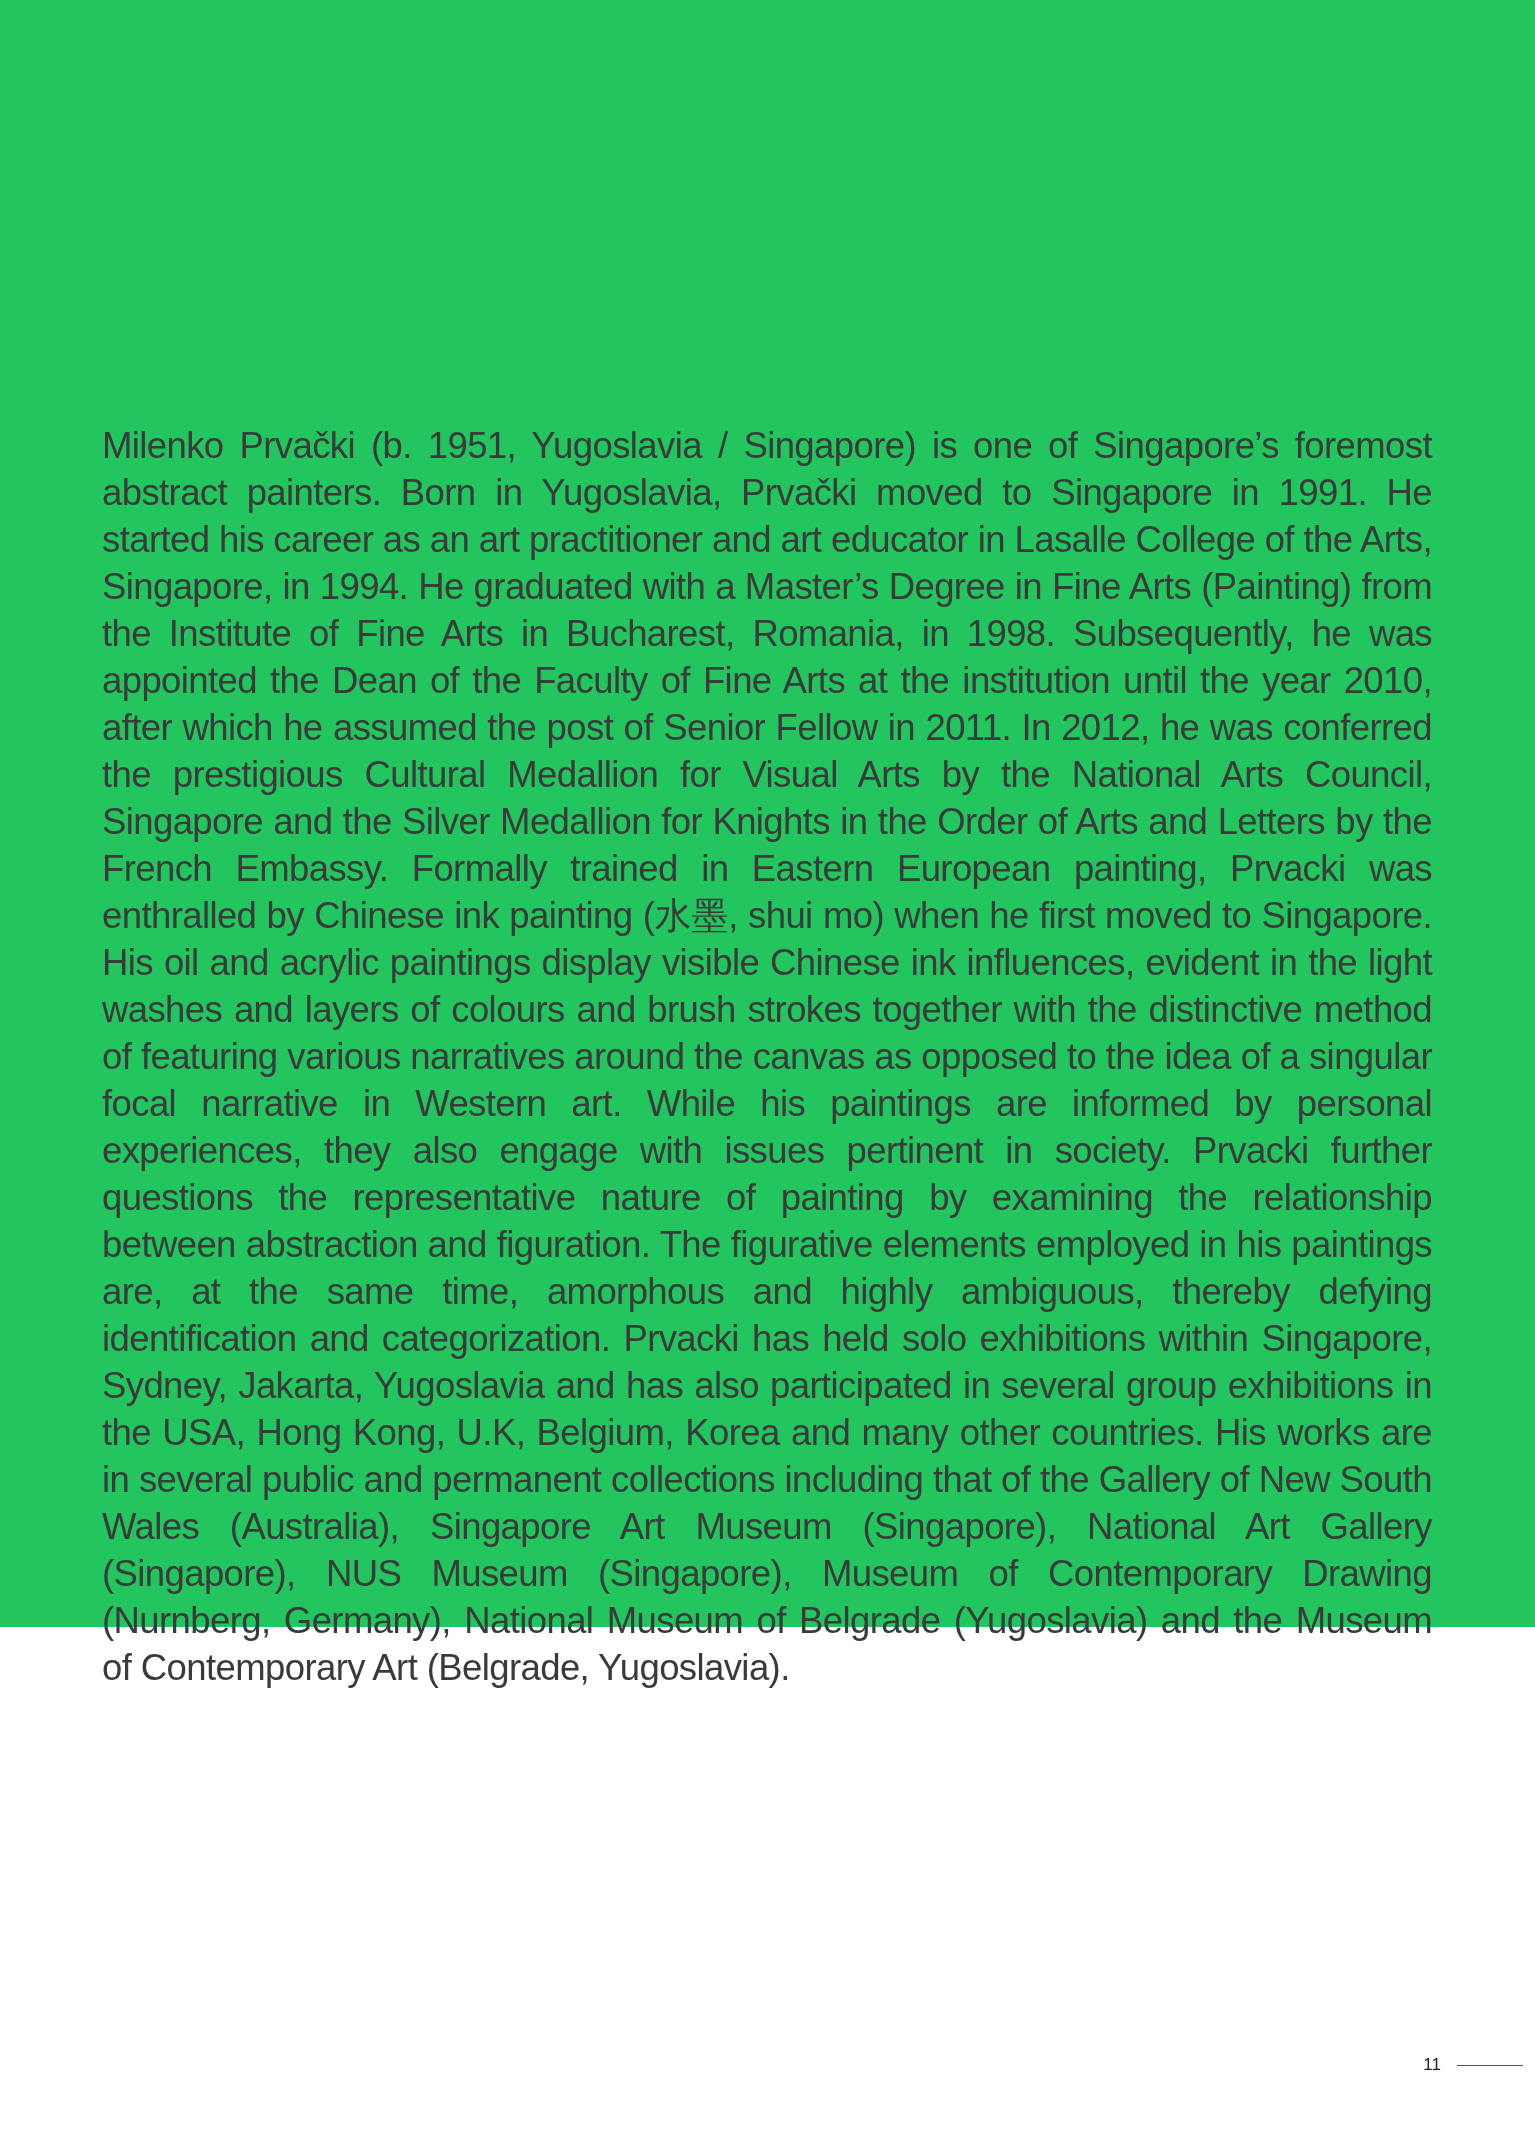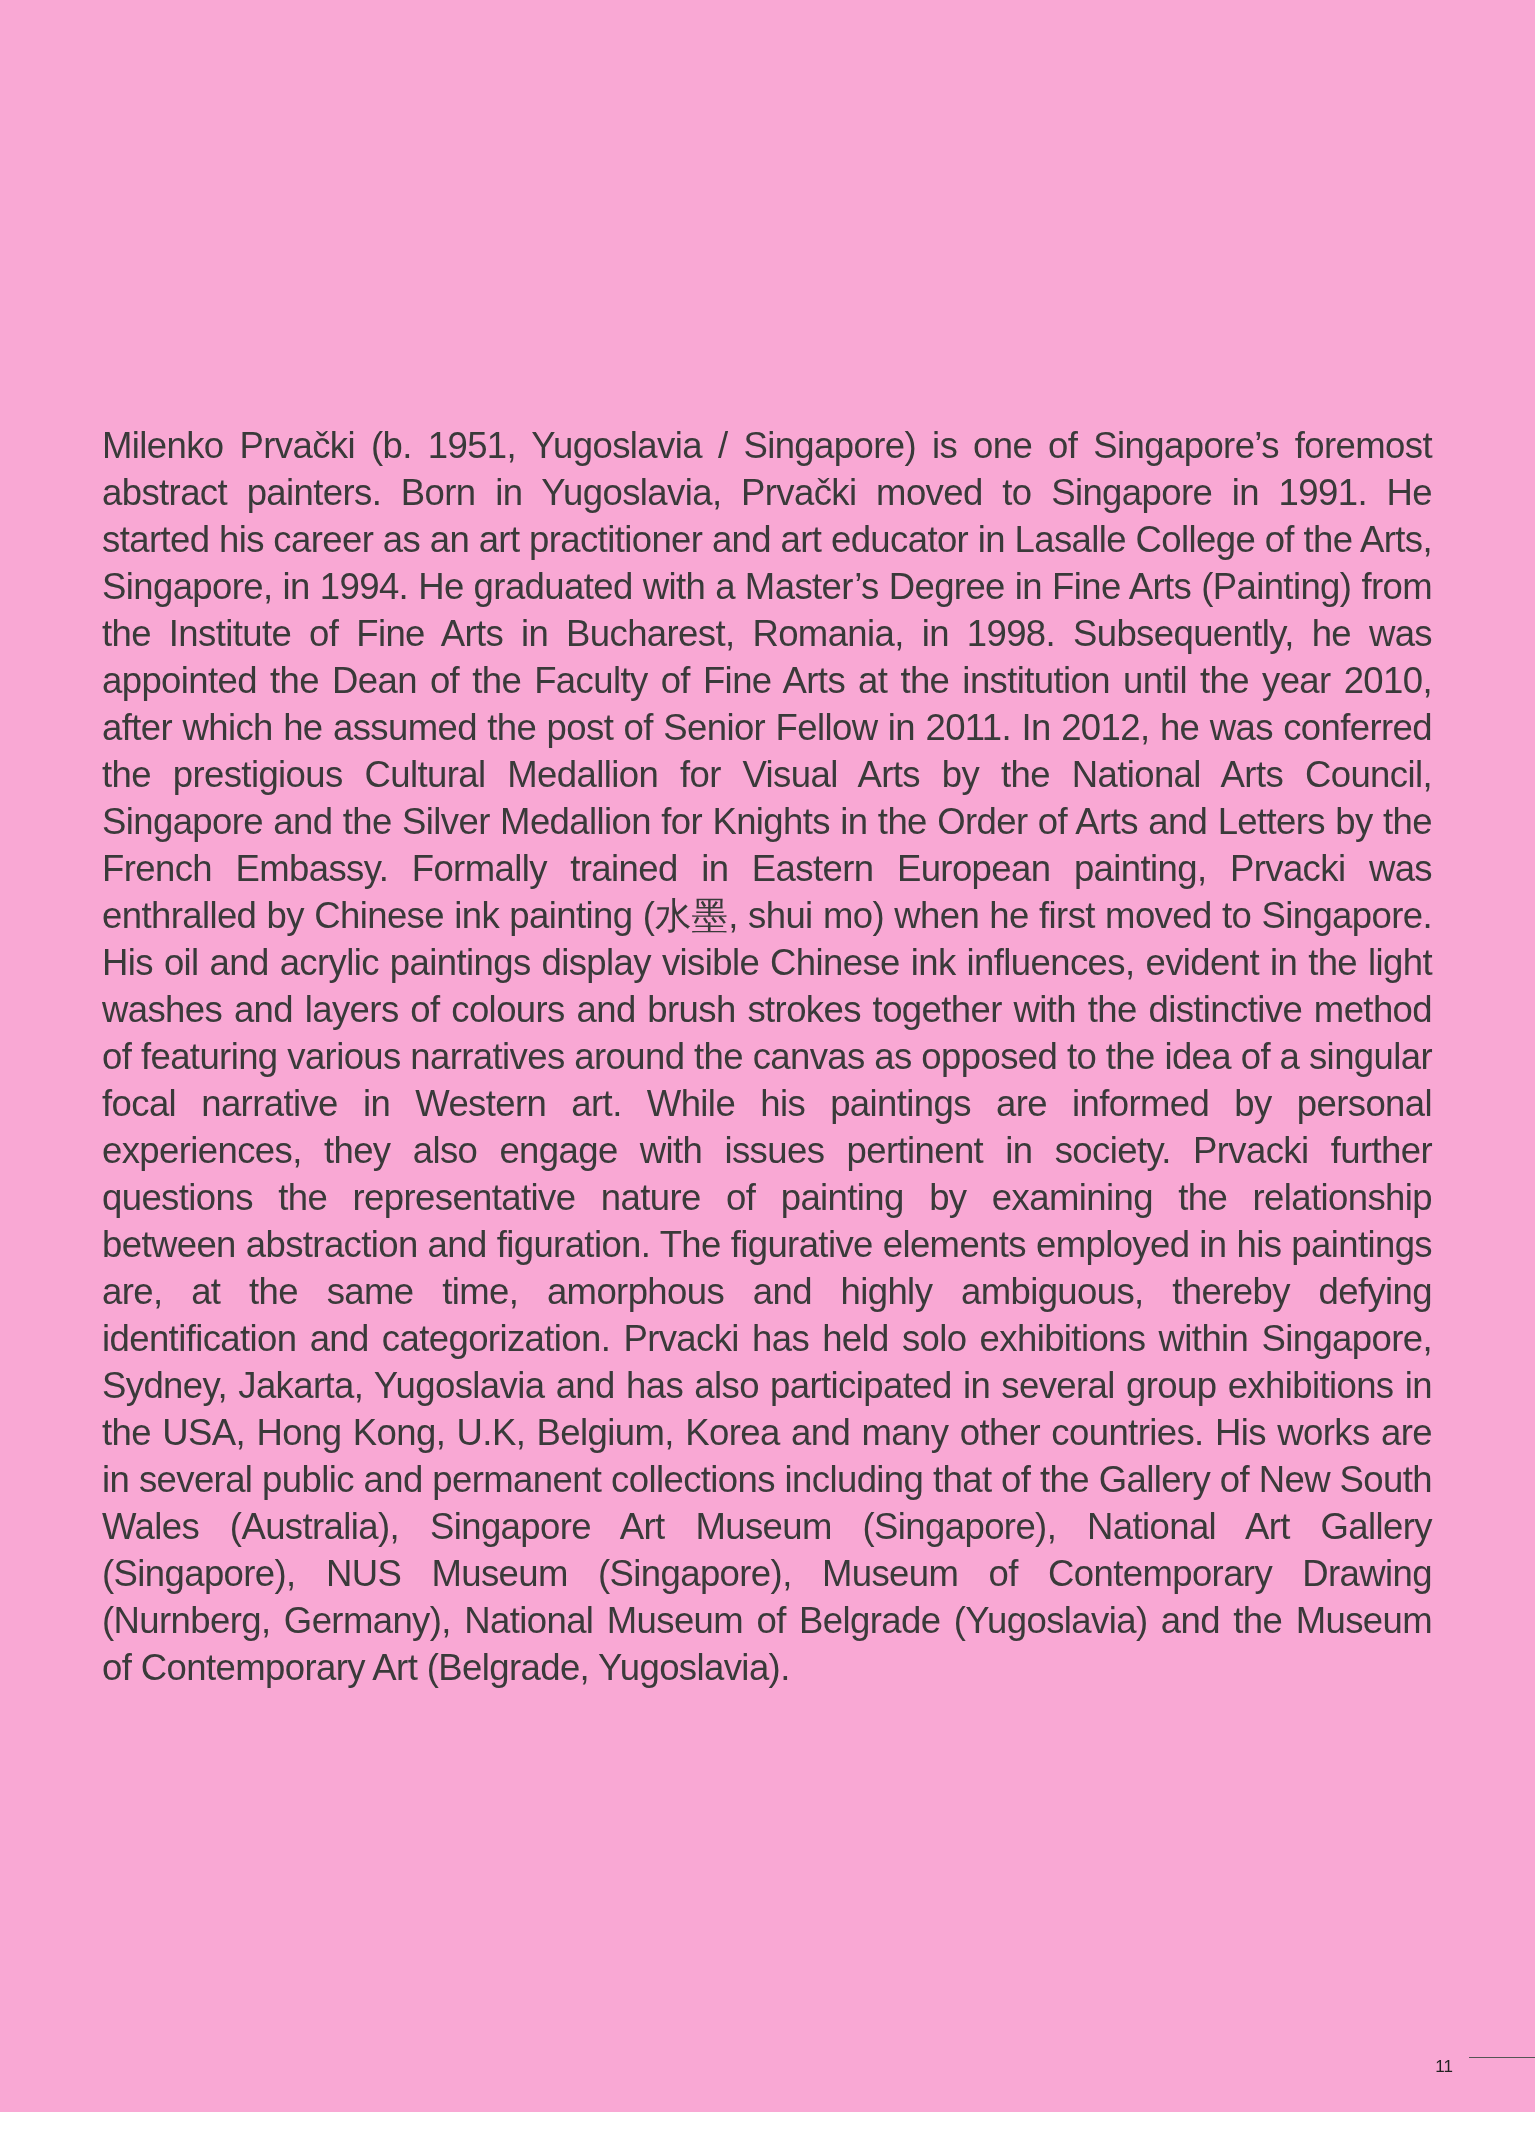--- a/index.html
+++ b/index.html
@@ -1,39 +1,38 @@
 <!DOCTYPE html>
 <html><head>
 <meta charset="utf-8">
 <style>
   html, body { margin: 0; padding: 0; background: #ffffff; }
   body { width: 1535px; height: 2150px; position: relative; overflow: hidden; }
-  .page { position: absolute; left: 0; top: 0; width: 1535px; height: 2112px; background: #f9a8d4; }
+  .page { position: absolute; left: 0; top: 0; width: 1535px; height: 1627px; background: #22c55e; }
   .bio {
     position: absolute;
     left: 102px;
     top: 422px;
     width: 1330px;
     margin: 0;
     font-family: "Liberation Sans", sans-serif;
     font-size: 36.5px;
     line-height: 47px;
     color: #3a3a3a;
     text-align: justify;
     letter-spacing: -0.6px;
     word-spacing: 0px;
   }
   .footer {
     position: absolute;
-    right: 0;
+    right: 12px;
     top: 2050px;
     height: 30px;
     display: flex;
-    align-items: flex-start;
-    margin-top: 7px;
+    align-items: center;
   }
   .page-number {
     font-family: "Liberation Sans", sans-serif;
     font-size: 17px;
     color: #222222;
     margin-right: 16px;
   }
   .page-rule {
     width: 66px;
     height: 0;

